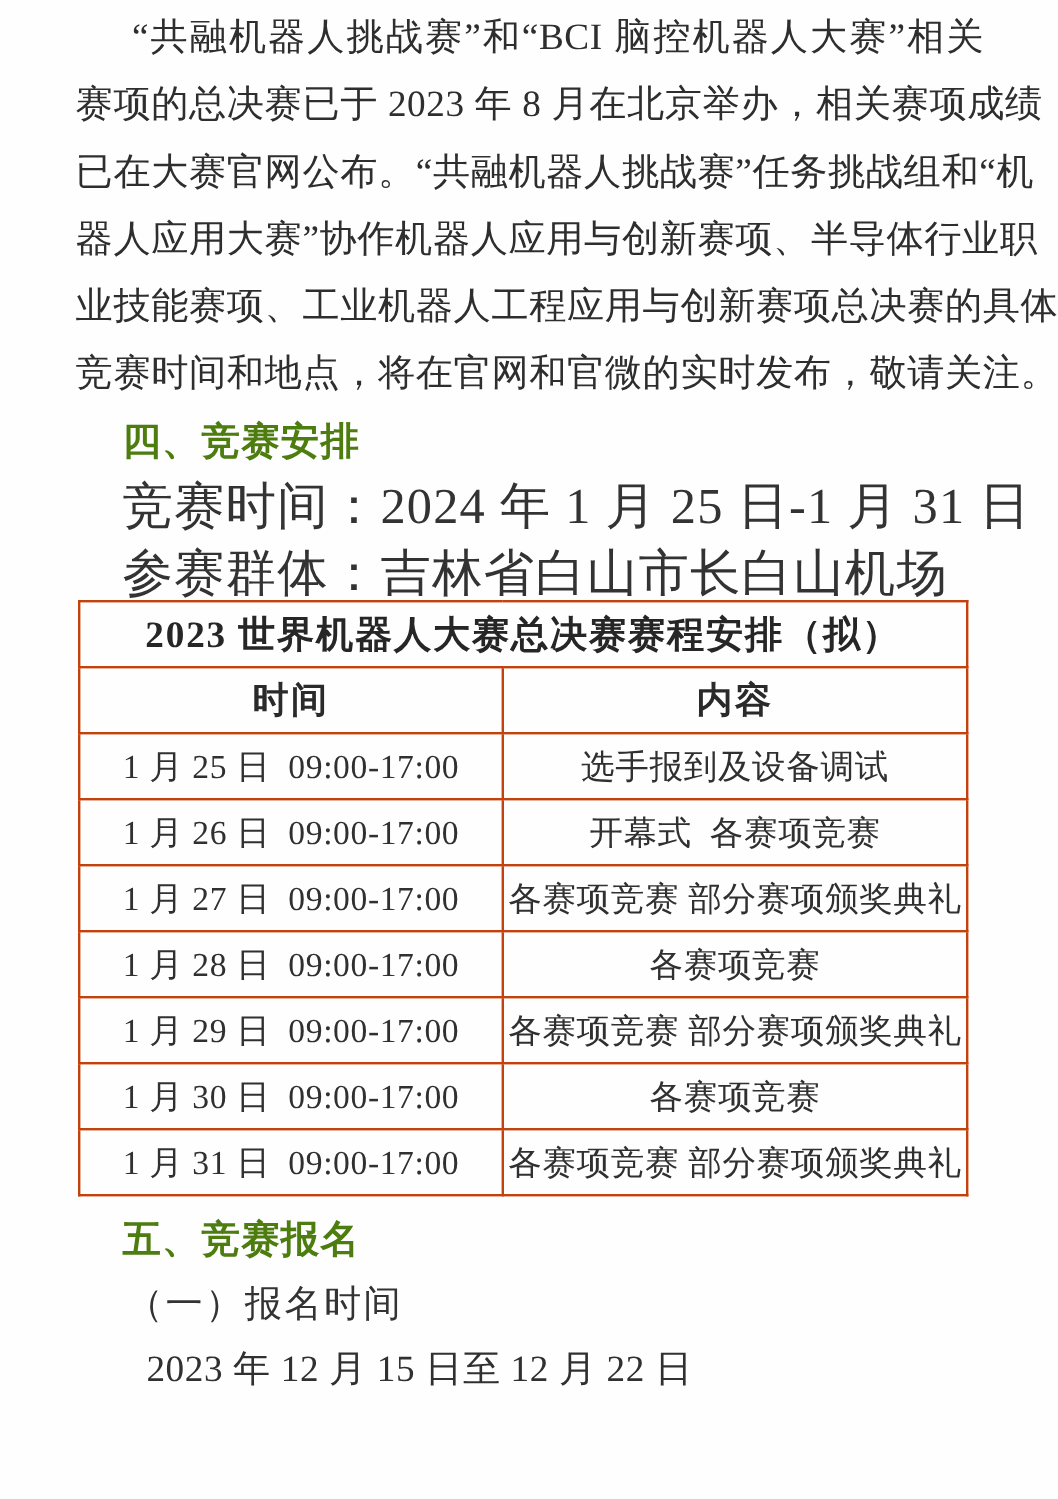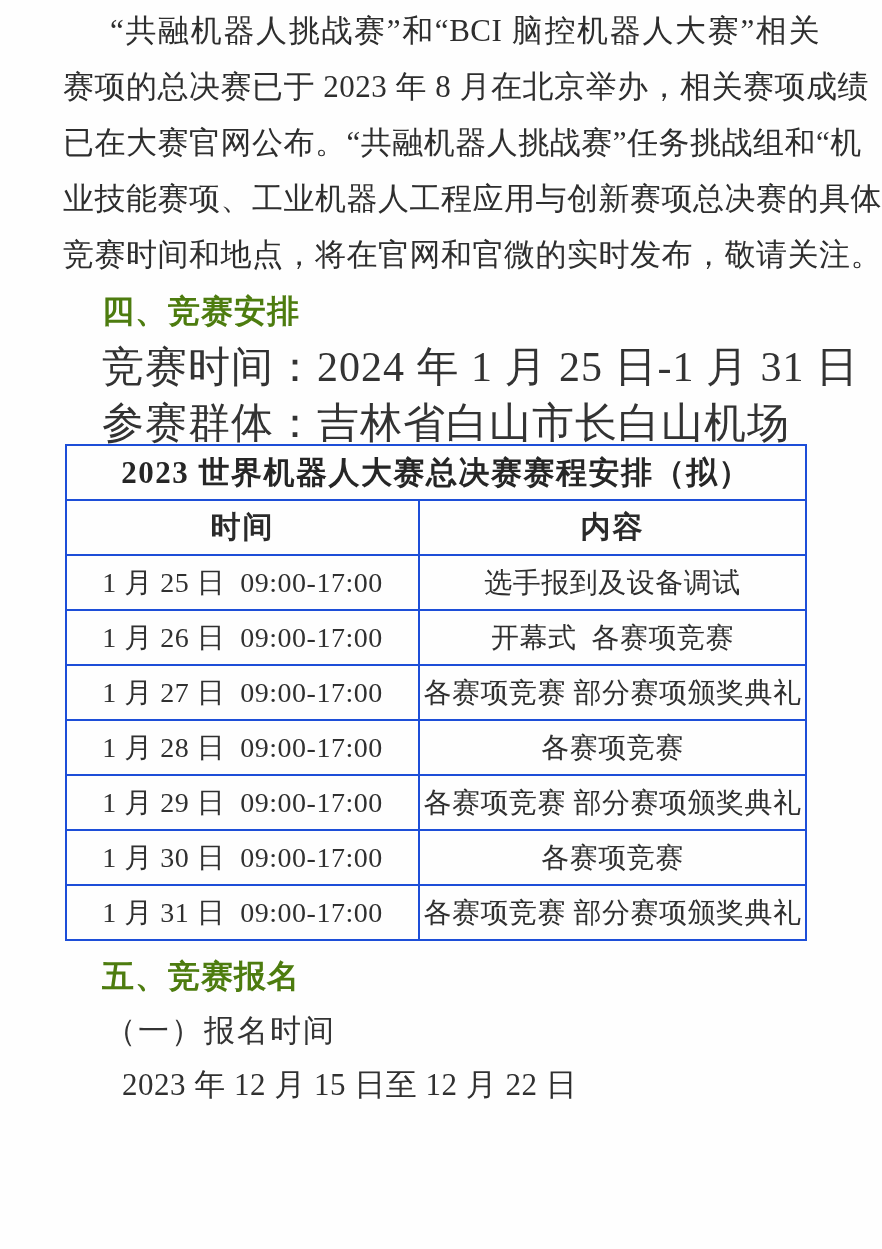--- a/index.html
+++ b/index.html
@@ -56,21 +56,21 @@
   }
   
   table.schedule {
     margin-top: -7px;
     margin-left: 2px;
     width: 740px;
     border-collapse: collapse;
     table-layout: fixed;
   }
   table.schedule td, table.schedule th {
-    border: 2px solid #1d4ed8;
+    border: 2px solid #c2410c;
     text-align: center;
     vertical-align: middle;
     padding: 0;
     white-space: pre;
     overflow: hidden;
   }
   tr.title-row td {
     height: 53px;
     font-weight: bold;
     font-size: 31px;
@@ -112,20 +112,21 @@
 </style>
 </head>
 <body>
 
 <div class="page">
 
   <div class="intro">
     <div class="para-line first">“共融机器人挑战赛”和“BCI 脑控机器人大赛”相关</div>
     <div class="para-line">赛项的总决赛已于 2023 年 8 月在北京举办，相关赛项成绩</div>
     <div class="para-line">已在大赛官网公布。“共融机器人挑战赛”任务挑战组和“机</div>
+    <div class="para-line">器人应用大赛”协作机器人应用与创新赛项、半导体行业职</div>
     <div class="para-line">业技能赛项、工业机器人工程应用与创新赛项总决赛的具体</div>
     <div class="para-line">竞赛时间和地点，将在官网和官微的实时发布，敬请关注。</div>
   </div>
 
   <div class="sec-heading">四、竞赛安排</div>
 
   <div class="info-line">竞赛时间：2024 年 1 月 25 日-1 月 31 日</div>
   <div class="info-line">参赛群体：吉林省白山市长白山机场</div>
 
   <table class="schedule">

